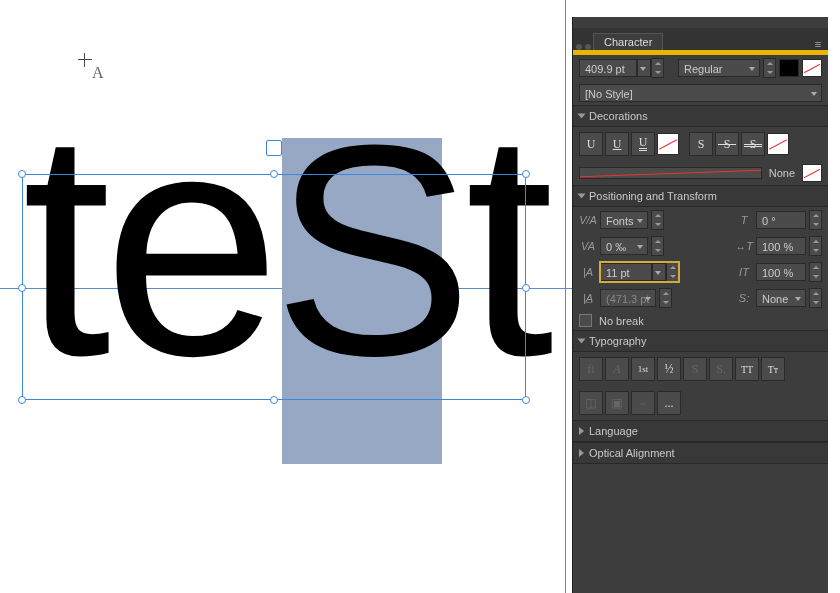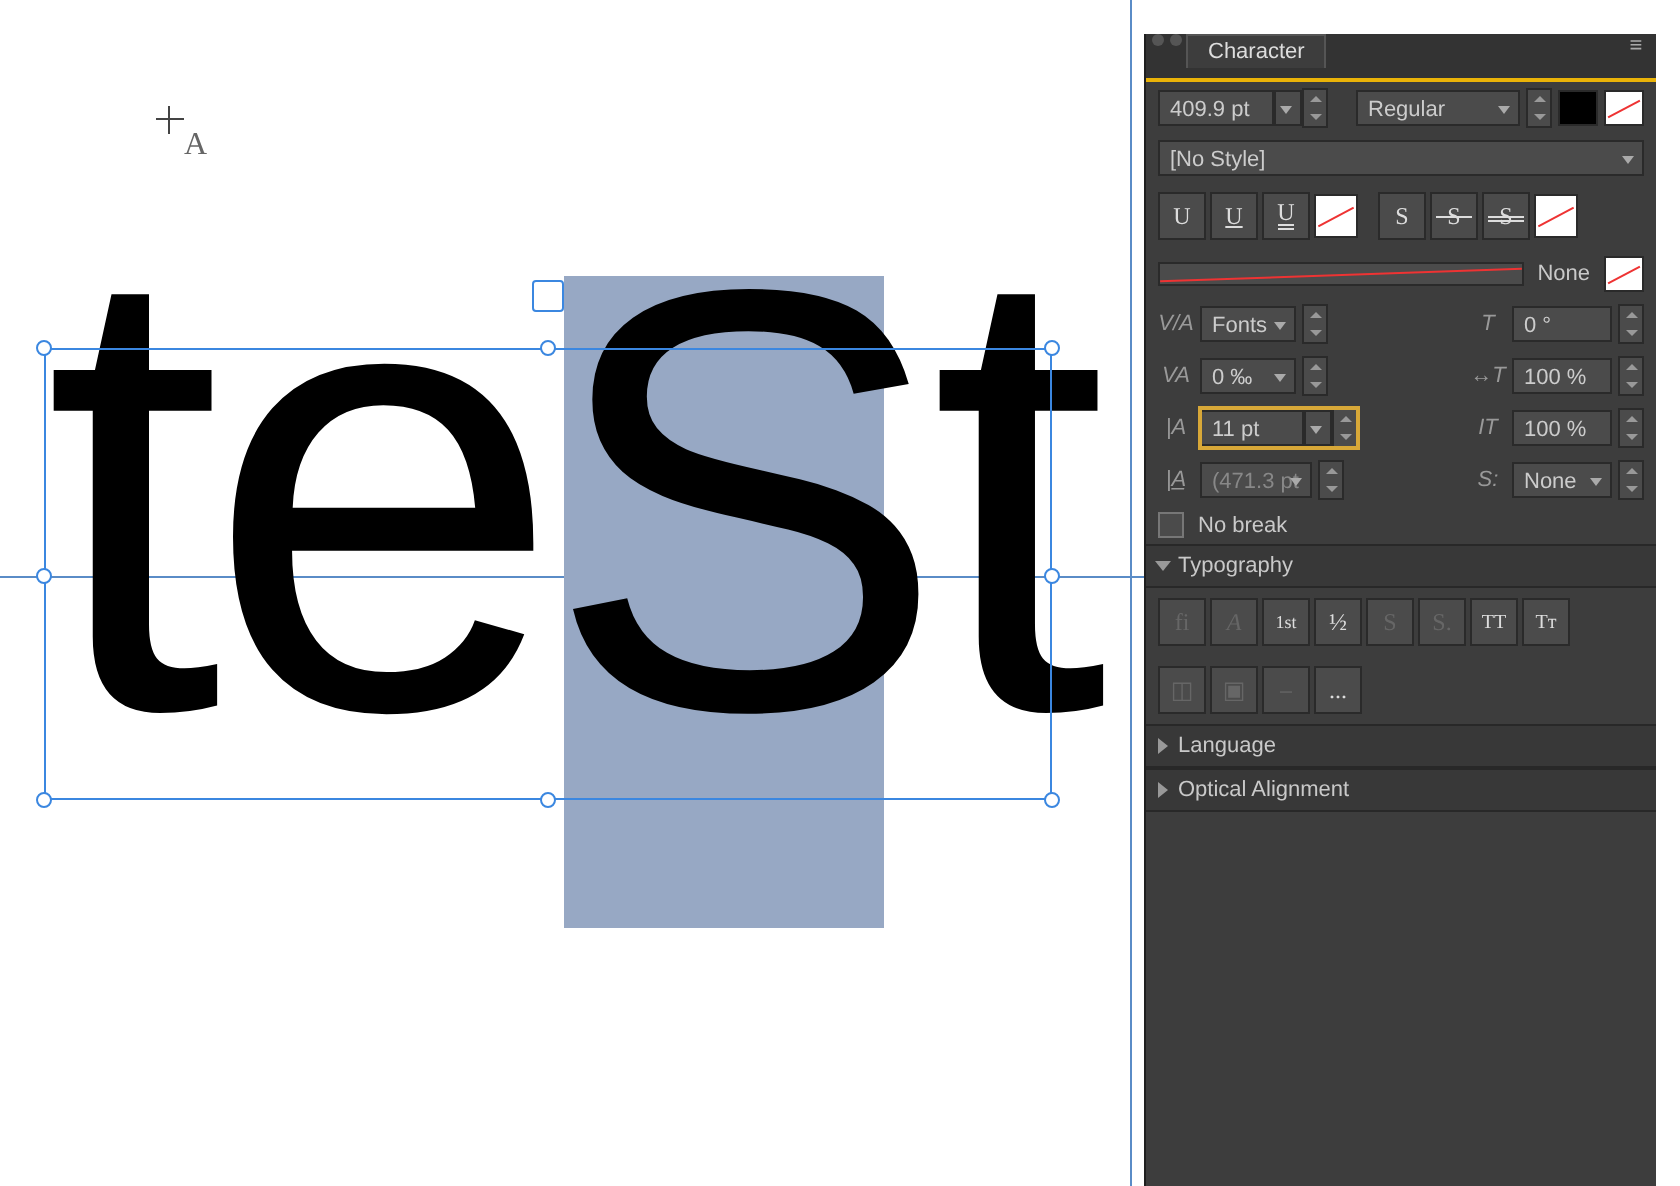--- a/index.html
+++ b/index.html
@@ -10,21 +10,21 @@
   .handle{position:absolute;width:8px;height:8px;background:#fff;border:1.5px solid #3b87e0;border-radius:50%;box-sizing:border-box;}
   .highlight{position:absolute;background:#97a8c4;}
   .big-text{position:absolute;font-family:Arial,sans-serif;font-weight:400;color:#000;line-height:1;}
   .cursor-glyph{position:absolute;font-family:'Times New Roman',serif;font-size:16px;color:#666;}
   .crosshair{position:absolute;width:14px;height:14px;}
   .crosshair:before,.crosshair:after{content:'';position:absolute;background:#444;}
   .crosshair:before{left:6px;top:0;width:1px;height:14px;}
   .crosshair:after{top:6px;left:0;height:1px;width:14px;}
 
   .panel{position:absolute;left:572px;top:17px;width:255px;height:576px;background:#3d3d3d;color:#c9c9c9;font-size:11px;border-left:1px solid #1f1f1f;}
-  .tabbar{display:flex;align-items:flex-start;height:22px;background:#333;border-bottom:2px solid #eab308;}
+  .tabbar{display:flex;align-items:flex-end;height:22px;background:#333;border-bottom:5px solid #eab308;margin-top:11px;}
   .close-dots{width:20px;display:flex;justify-content:center;gap:3px;}
   .close-dots span{width:6px;height:6px;border-radius:50%;background:#555;display:inline-block;}
   .tab{padding:2px 10px;background:#3d3d3d;border:1px solid #555;border-bottom:none;font-size:11px;color:#ddd;}
   .flex-sp{flex:1;}
   .menu-btn{width:20px;text-align:center;color:#aaa;cursor:default;}
 
   .row{display:flex;align-items:center;gap:3px;padding:3px 6px;}
   .input{background:#4b4b4b;border:1px solid #2a2a2a;color:#ccc;height:18px;line-height:18px;padding:0 5px;font-size:11px;box-sizing:border-box;overflow:hidden;}
   .dd{position:relative;}
   .dd:after{content:'';position:absolute;right:4px;top:7px;border-left:3px solid transparent;border-right:3px solid transparent;border-top:4px solid #aaa;}
@@ -111,20 +111,24 @@
         <span></span>
         <span></span>
       </div>
     <div class="swatch black"></div>
     <div class="swatch none"></div>
   </div>
   <div class="row">
     <div class="input dd" style="flex:1">[No Style]</div>
   </div>
 
+  <div class="section-h">
+      <span class="tri open"></span>
+      <span>Decorations</span>
+    </div>
   <div class="btnrow">
     <div class="sqbtn">U</div>
     <div class="sqbtn">
         <span class="underline">U</span>
       </div>
     <div class="sqbtn">
         <span class="dblunder">U</span>
       </div>
     <div class="swatch none" style="width:22px;height:22px"></div>
     <div style="width:6px"></div>
@@ -132,20 +136,24 @@
     <div class="sqbtn strike">S</div>
     <div class="sqbtn strike dblstrike">S</div>
     <div class="swatch none" style="width:22px;height:22px"></div>
   </div>
   <div class="row">
     <div class="gradbar"></div>
     <span style="margin:0 4px">None</span>
     <div class="swatch none"></div>
   </div>
 
+  <div class="section-h">
+      <span class="tri open"></span>
+      <span>Positioning and Transform</span>
+    </div>
 
   <div class="row">
     <div class="iconcell">V/A</div>
     <div class="input dd" style="width:48px">Fonts</div>
     <div class="stepper">
         <span></span>
         <span></span>
       </div>
     <div style="flex:1"></div>
     <div class="iconcell">T</div>

